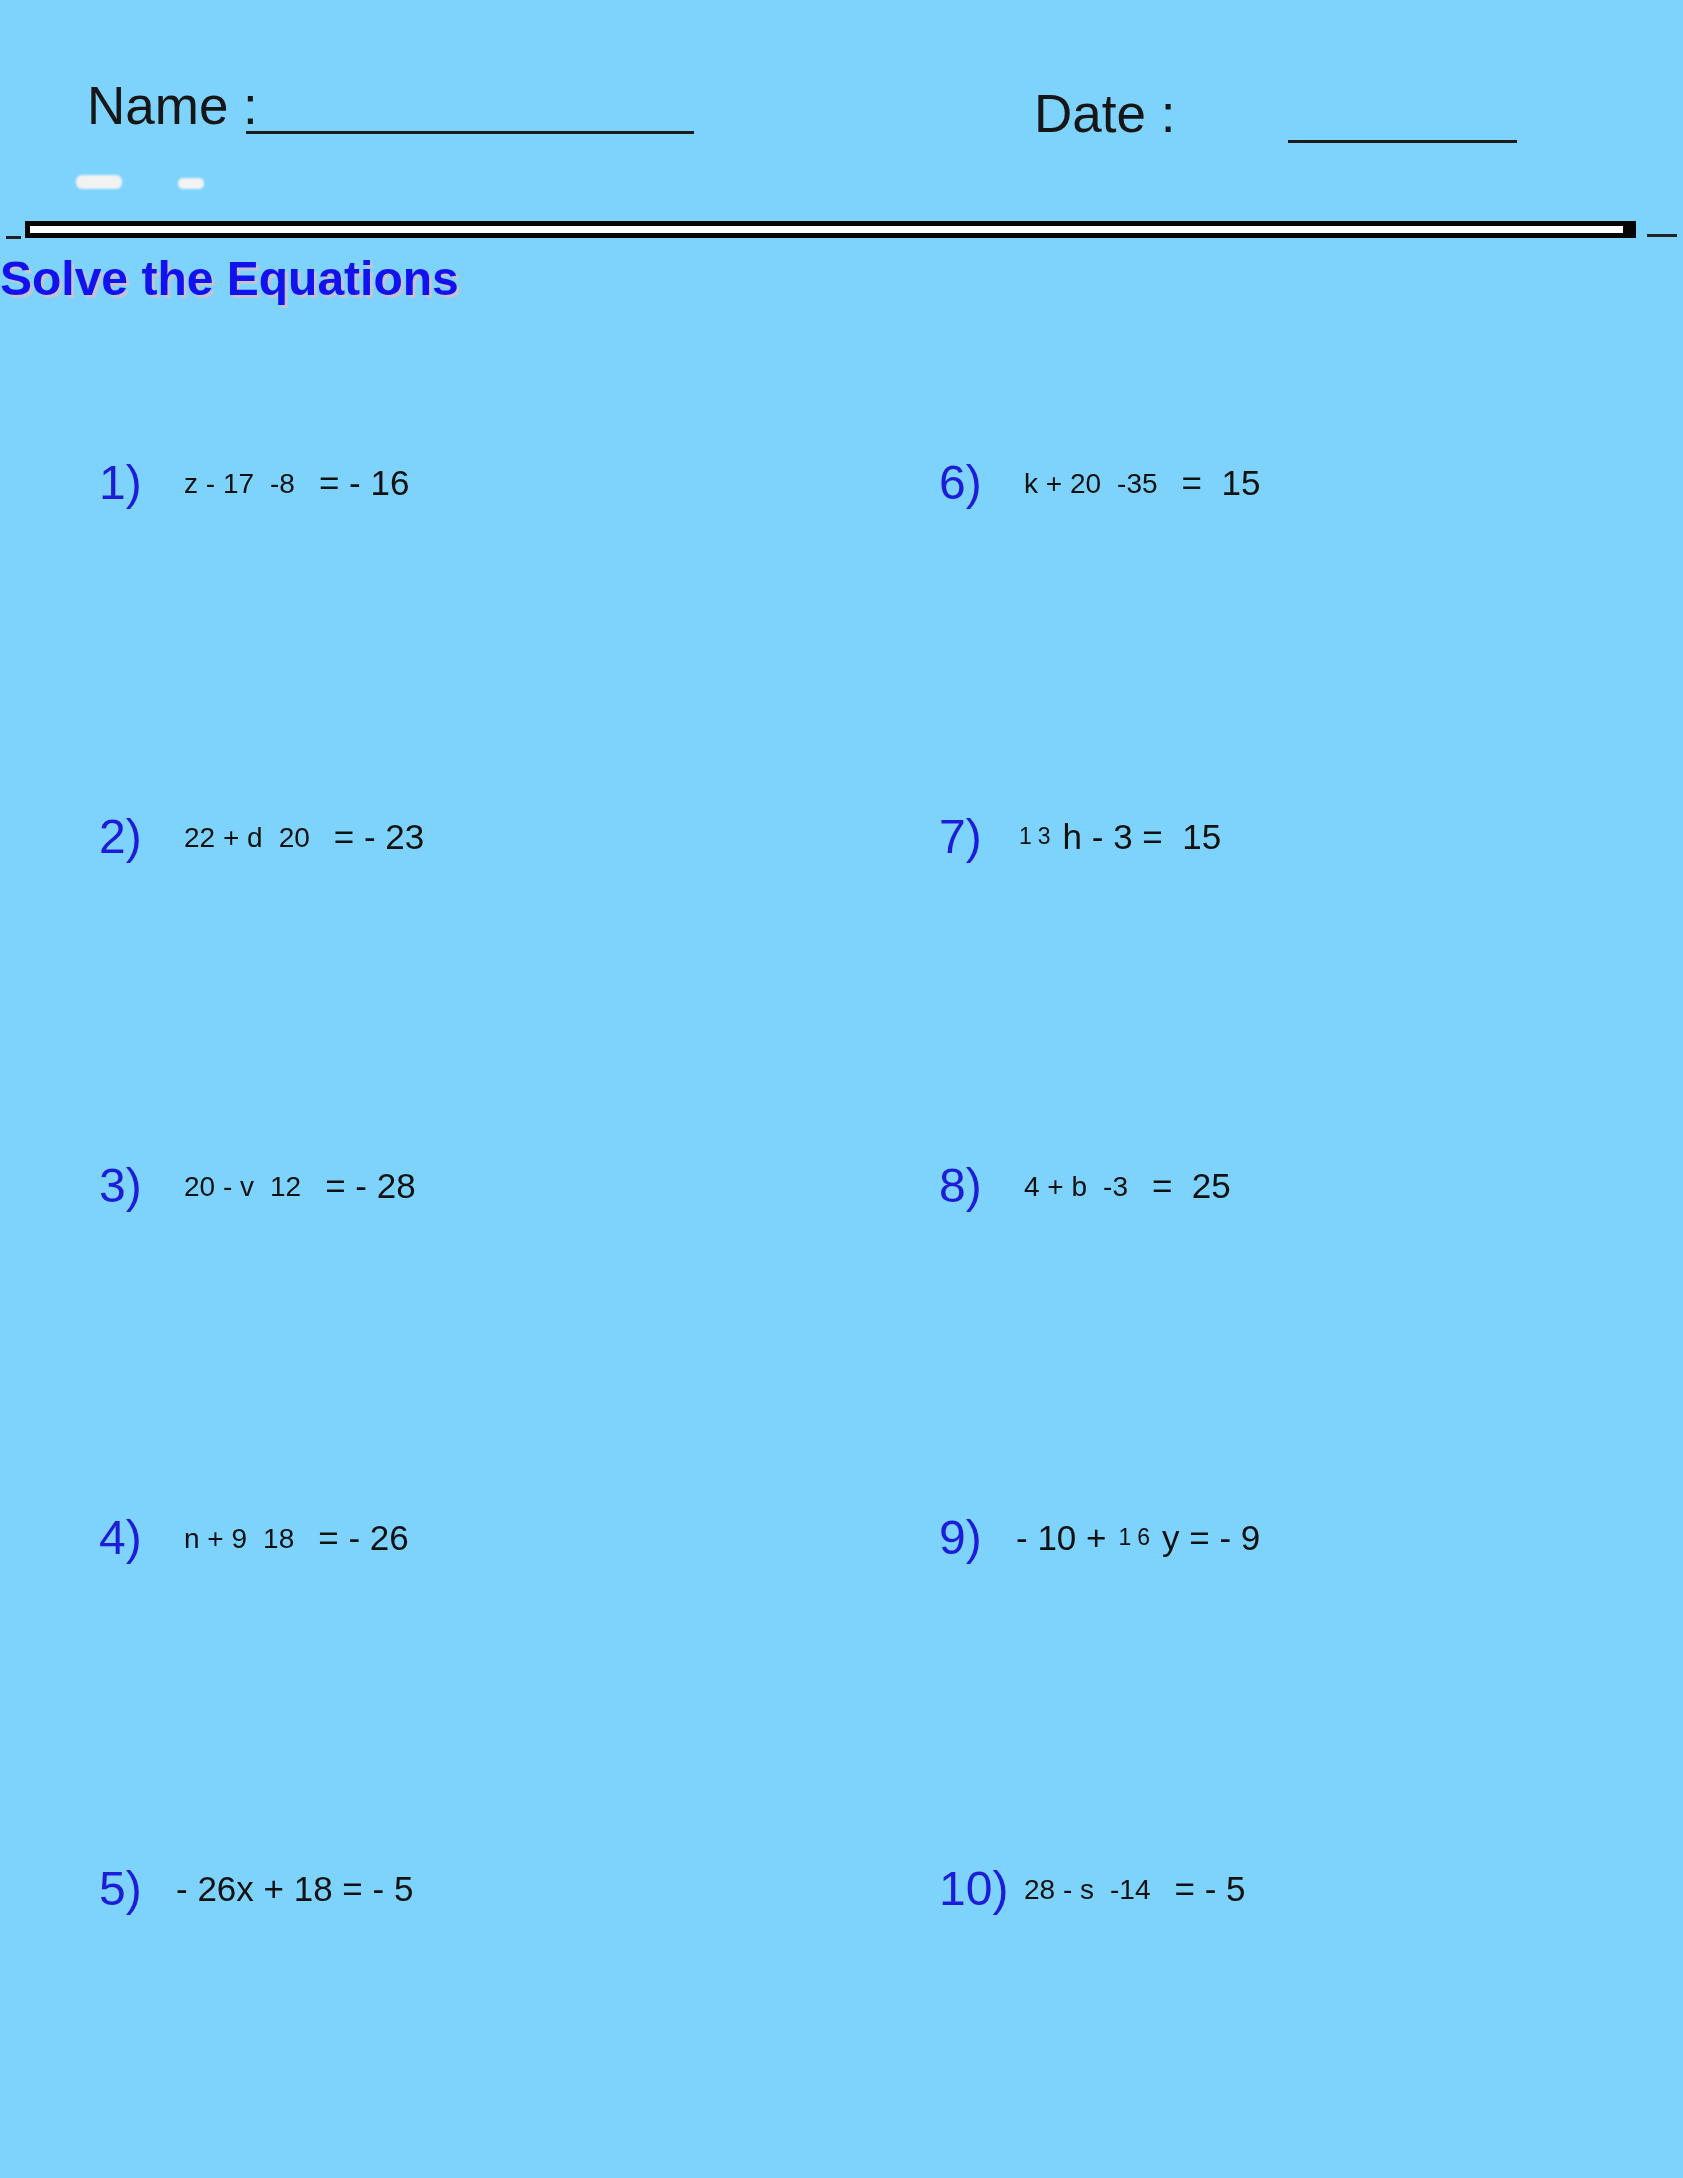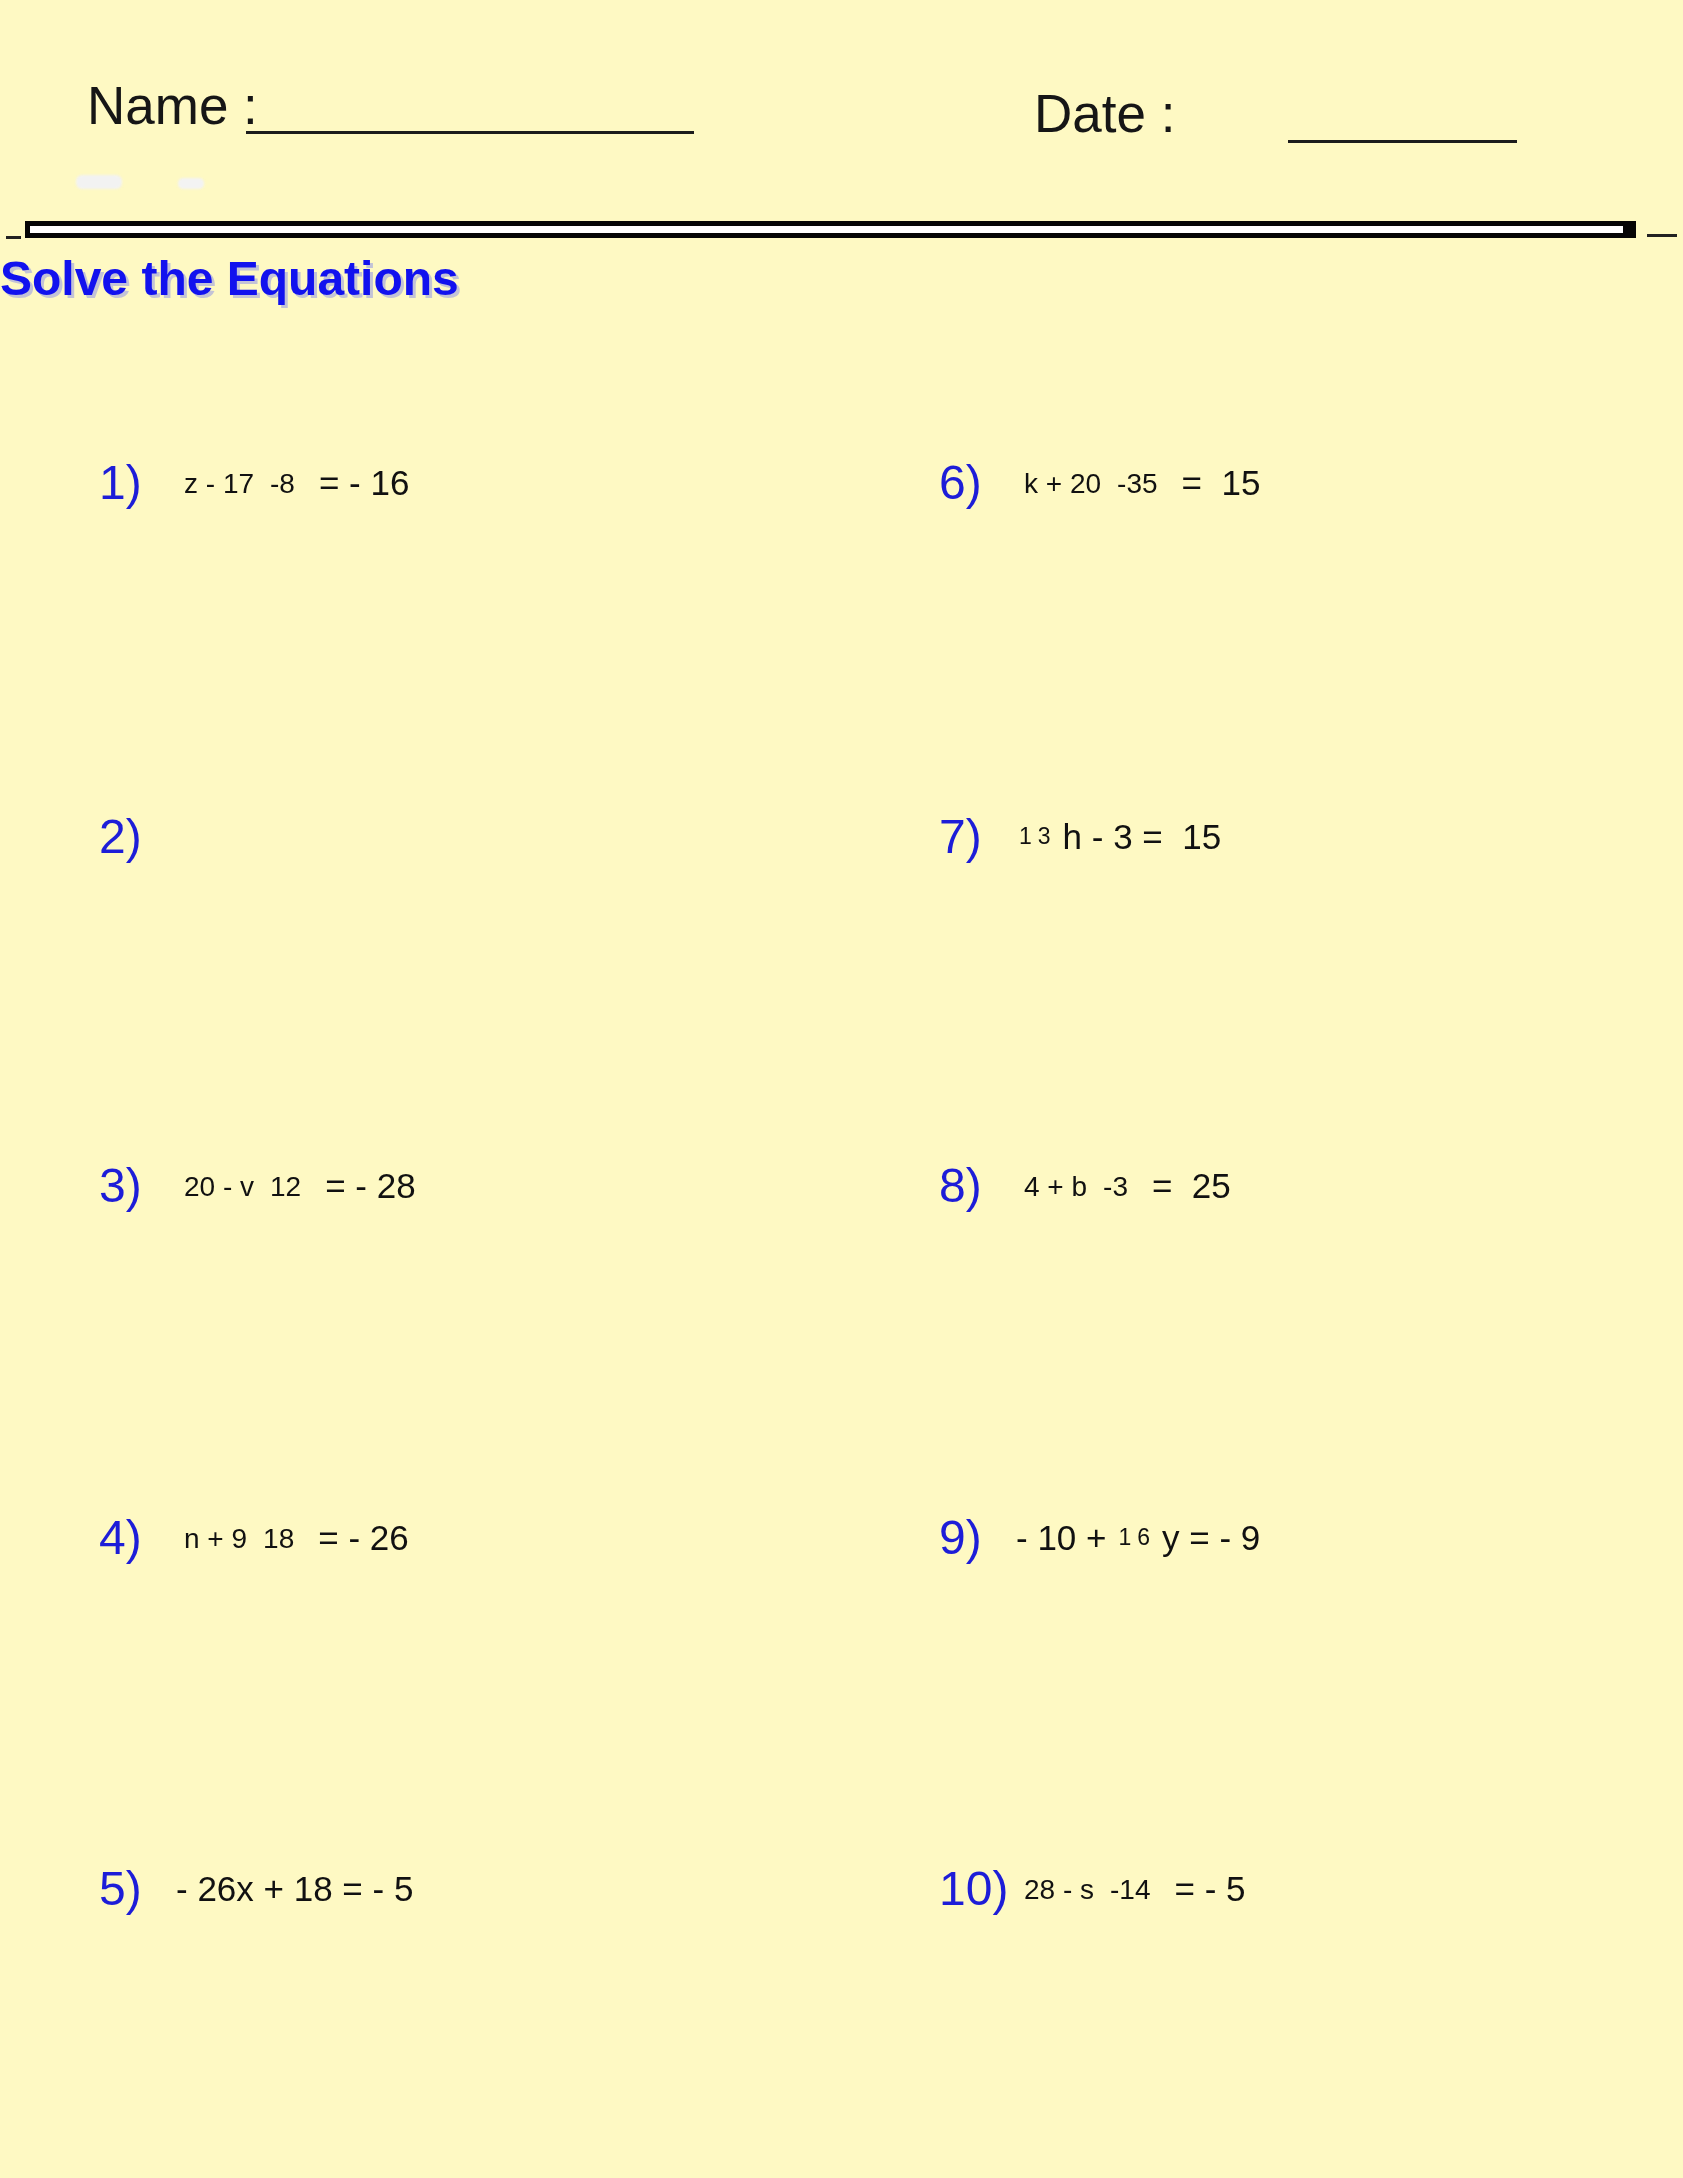--- a/index.html
+++ b/index.html
@@ -1,20 +1,20 @@
 <!DOCTYPE html>
 <html style="--title-blue: #1212ee; --number-blue: #1d1dd8; --text-color: #111111;"><head>
 <meta charset="utf-8">
 <style>
   html,body { margin:0; padding:0; background:#ffffff; }
   .page {
     position:relative;
     width:1683px;
     height:2178px;
-    background:#fef9c3;
+    background:#7dd3fc;
     font-family:"Liberation Sans","DejaVu Sans",sans-serif;
     color:var(--text-color,#111);
     overflow:hidden;
   }
 
   
   .name-label {
     position:absolute; left:87px; top:79px;
     font-size:53px; line-height:1; color:#161616;
   }
@@ -102,20 +102,28 @@
           <span class="frac">
             <span class="fnum">z - 17</span>
             <span class="fbar"></span>
             <span class="fden">-8</span>
           </span>
           <span class="part-text">= - 16</span>
         </div>
       </div>
       <div class="problem" style="left: 99px; top: 837px;">
         <span class="pnum">2)</span>
+        <div class="equation">
+          <span class="frac">
+            <span class="fnum">22 + d</span>
+            <span class="fbar"></span>
+            <span class="fden">20</span>
+          </span>
+          <span class="part-text">= - 23</span>
+        </div>
       </div>
       <div class="problem" style="left: 99px; top: 1186px;">
         <span class="pnum">3)</span>
         <div class="equation">
           <span class="frac">
             <span class="fnum">20 - v</span>
             <span class="fbar"></span>
             <span class="fden">12</span>
           </span>
           <span class="part-text">= - 28</span>

